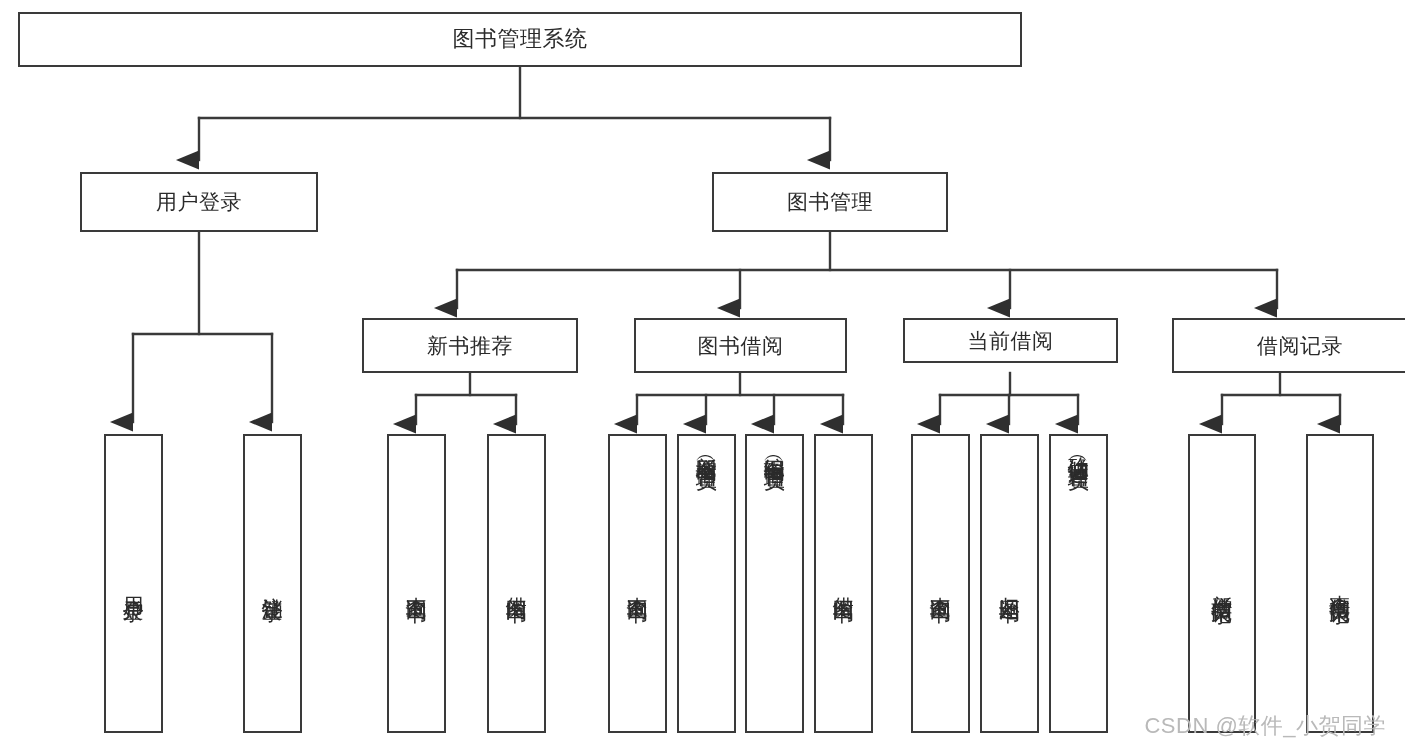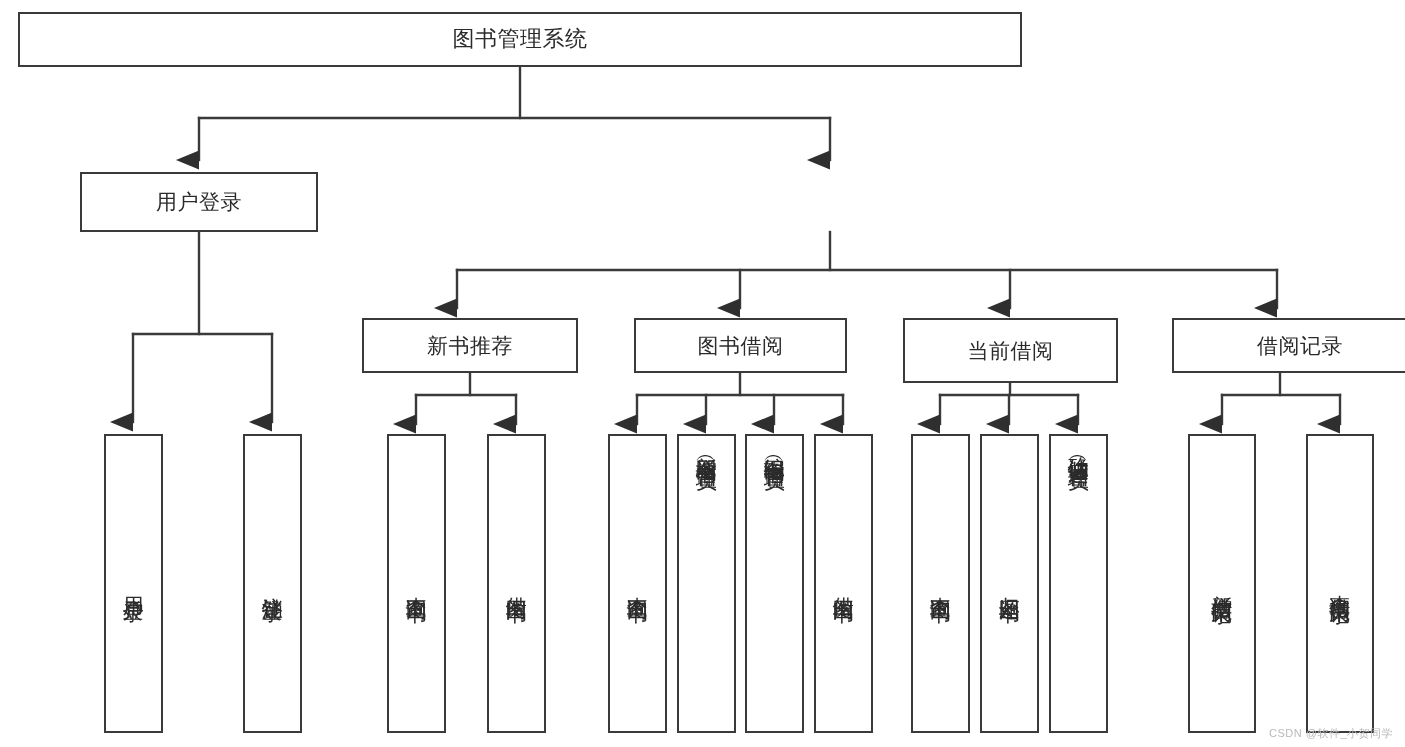--- a/index.html
+++ b/index.html
@@ -66,23 +66,23 @@
     white-space: nowrap;
     max-height: 100%;
   }
   
   .node.vert.centered {
     align-items: center;
     padding-top: 0;
   }
   .watermark {
     position: absolute;
-    right: 12px;
+    right: 19px;
     bottom: 6px;
-    font-size: 11px;
+    font-size: 22px;
     color: #b9b9b9;
     letter-spacing: 0.5px;
     white-space: nowrap;
     font-family: "Liberation Sans", "DejaVu Sans", sans-serif;
   }
 </style>
 </head>
 <body>
 
 <div id="diagram-root">
@@ -145,30 +145,33 @@
   </svg>
 
   <div class="node horiz root" style="left:18px; top:12px; width:1004px; height:55px;">
     <span class="node-label">图书管理系统</span>
   </div>
 
   <div class="node horiz" style="left:80px; top:172px; width:238px; height:60px;">
     <span class="node-label">用户登录</span>
   </div>
 
+  <div class="node horiz" style="left:712px; top:172px; width:236px; height:60px;">
+    <span class="node-label">图书管理</span>
+  </div>
 
   <div class="node horiz" style="left:634px; top:318px; width:213px; height:55px;">
     <span class="node-label">图书借阅</span>
   </div>
 
   <div class="node horiz" style="left:362px; top:318px; width:216px; height:55px;">
     <span class="node-label">新书推荐</span>
   </div>
 
-  <div class="node horiz" style="left:903px; top:318px; width:215px; height:65px;justify-content:center;">
+  <div class="node horiz" style="left:903px; top:318px; width:215px; height:45px;justify-content:center;">
     <span class="node-label">当前借阅</span>
   </div>
 
   <div class="node horiz" style="left:1172px; top:318px; width:256px; height:55px;">
     <span class="node-label">借阅记录</span>
   </div>
 
   <div class="node vert centered" style="left:104px; top:434px; width:59px; height:299px;">
     <span class="node-label">用户登录</span>
   </div>

